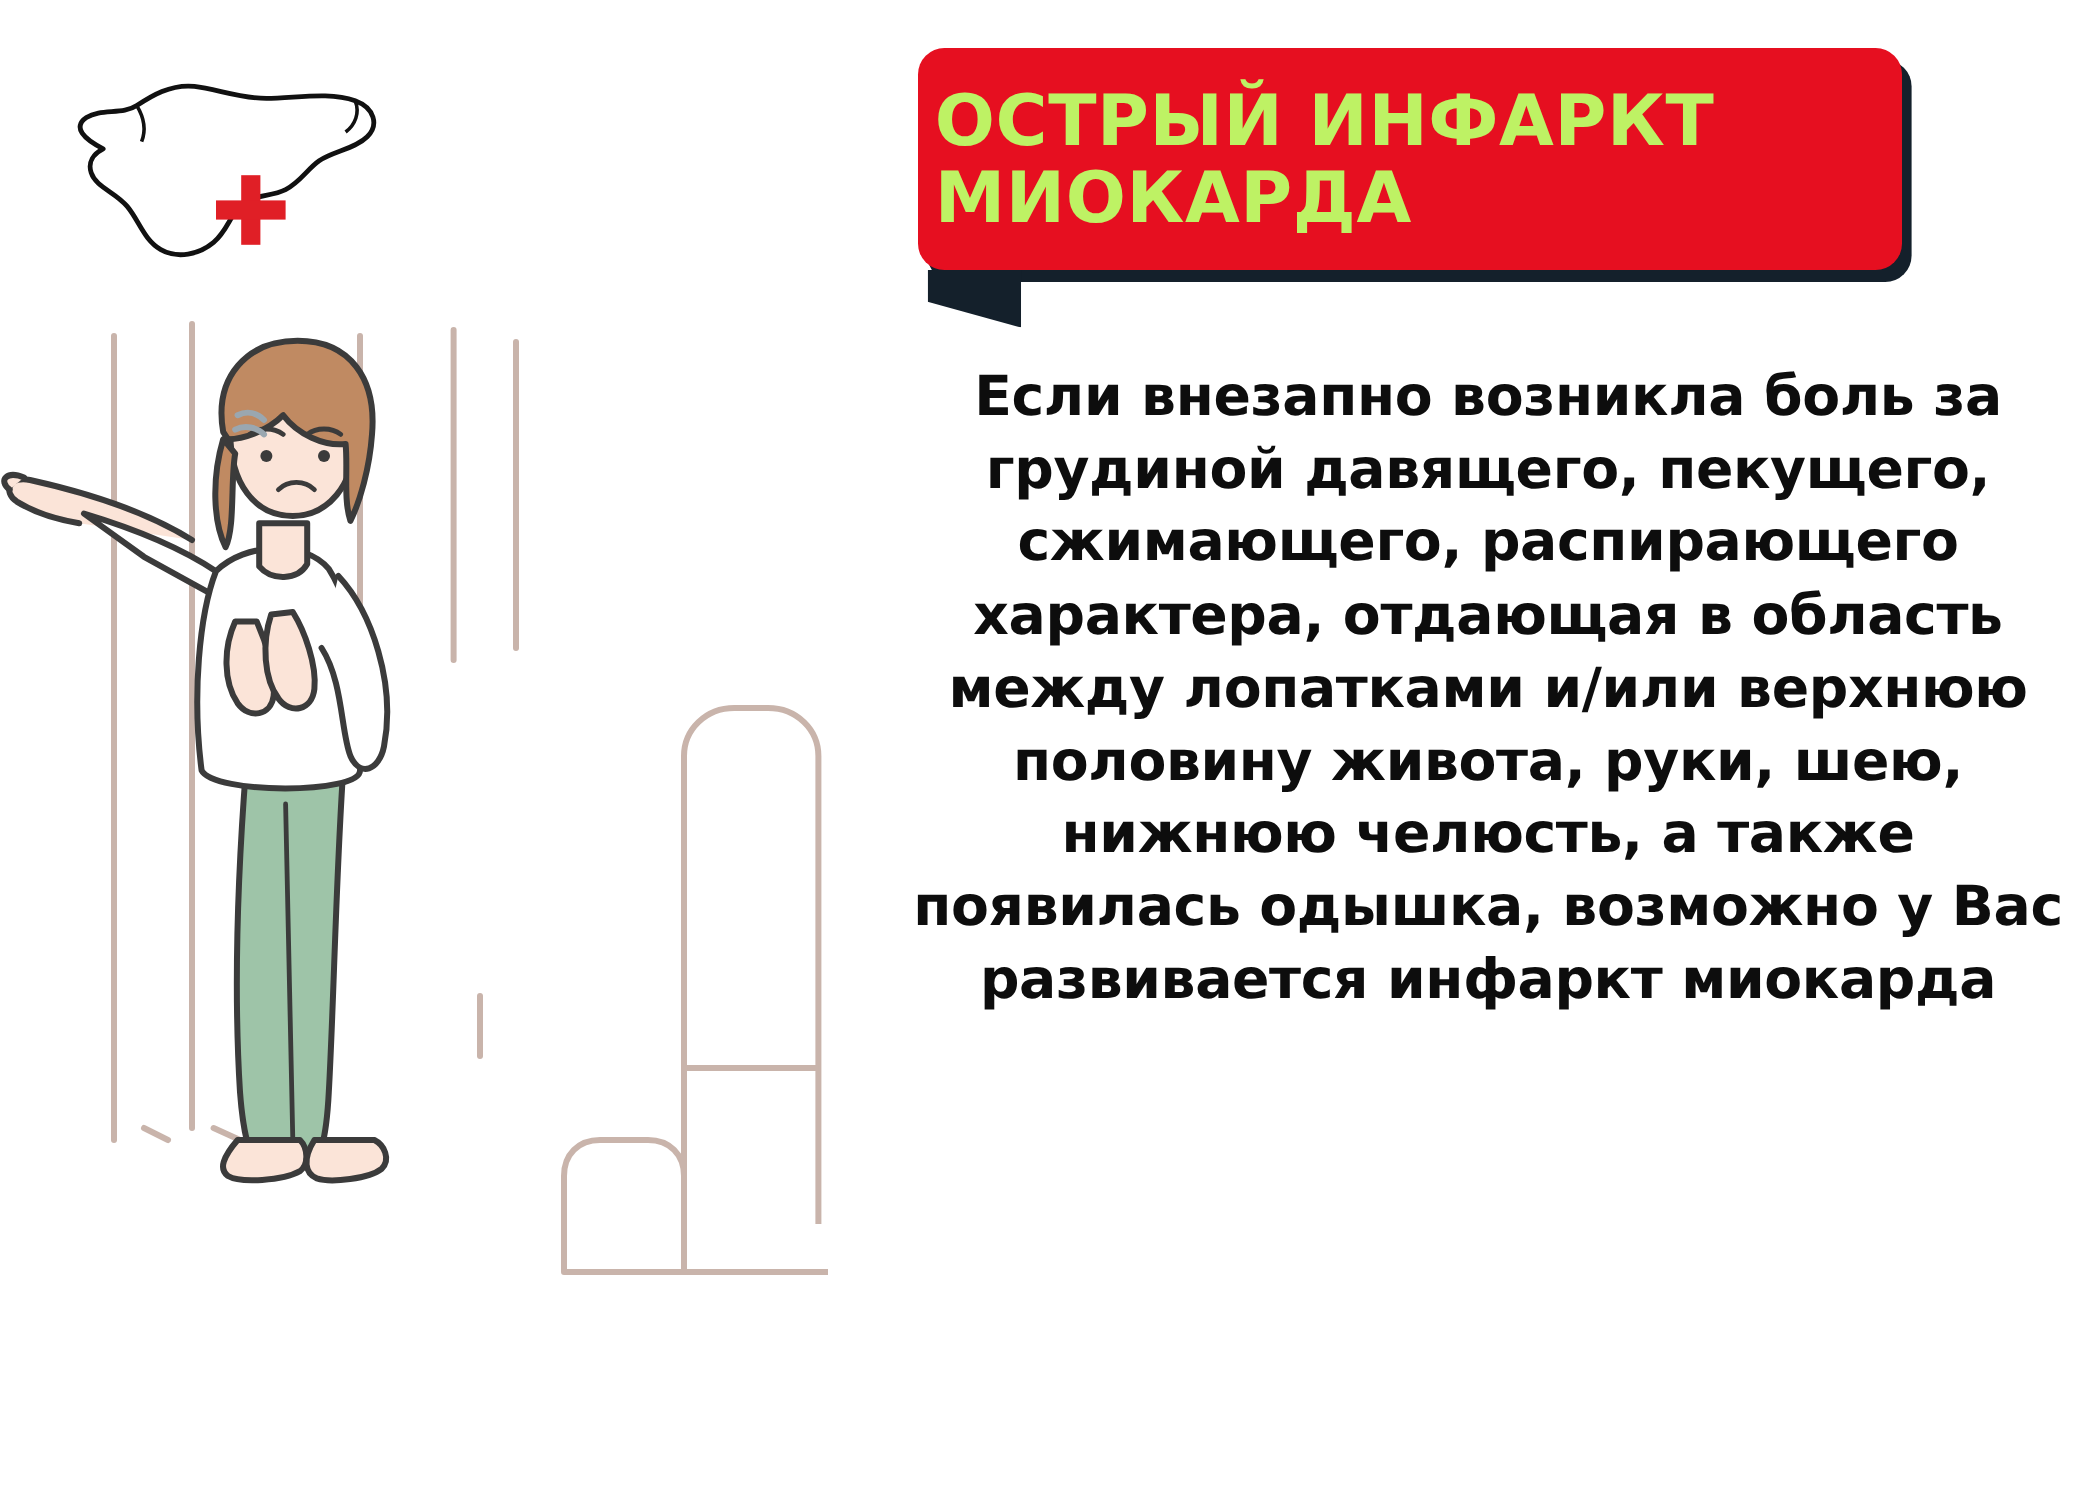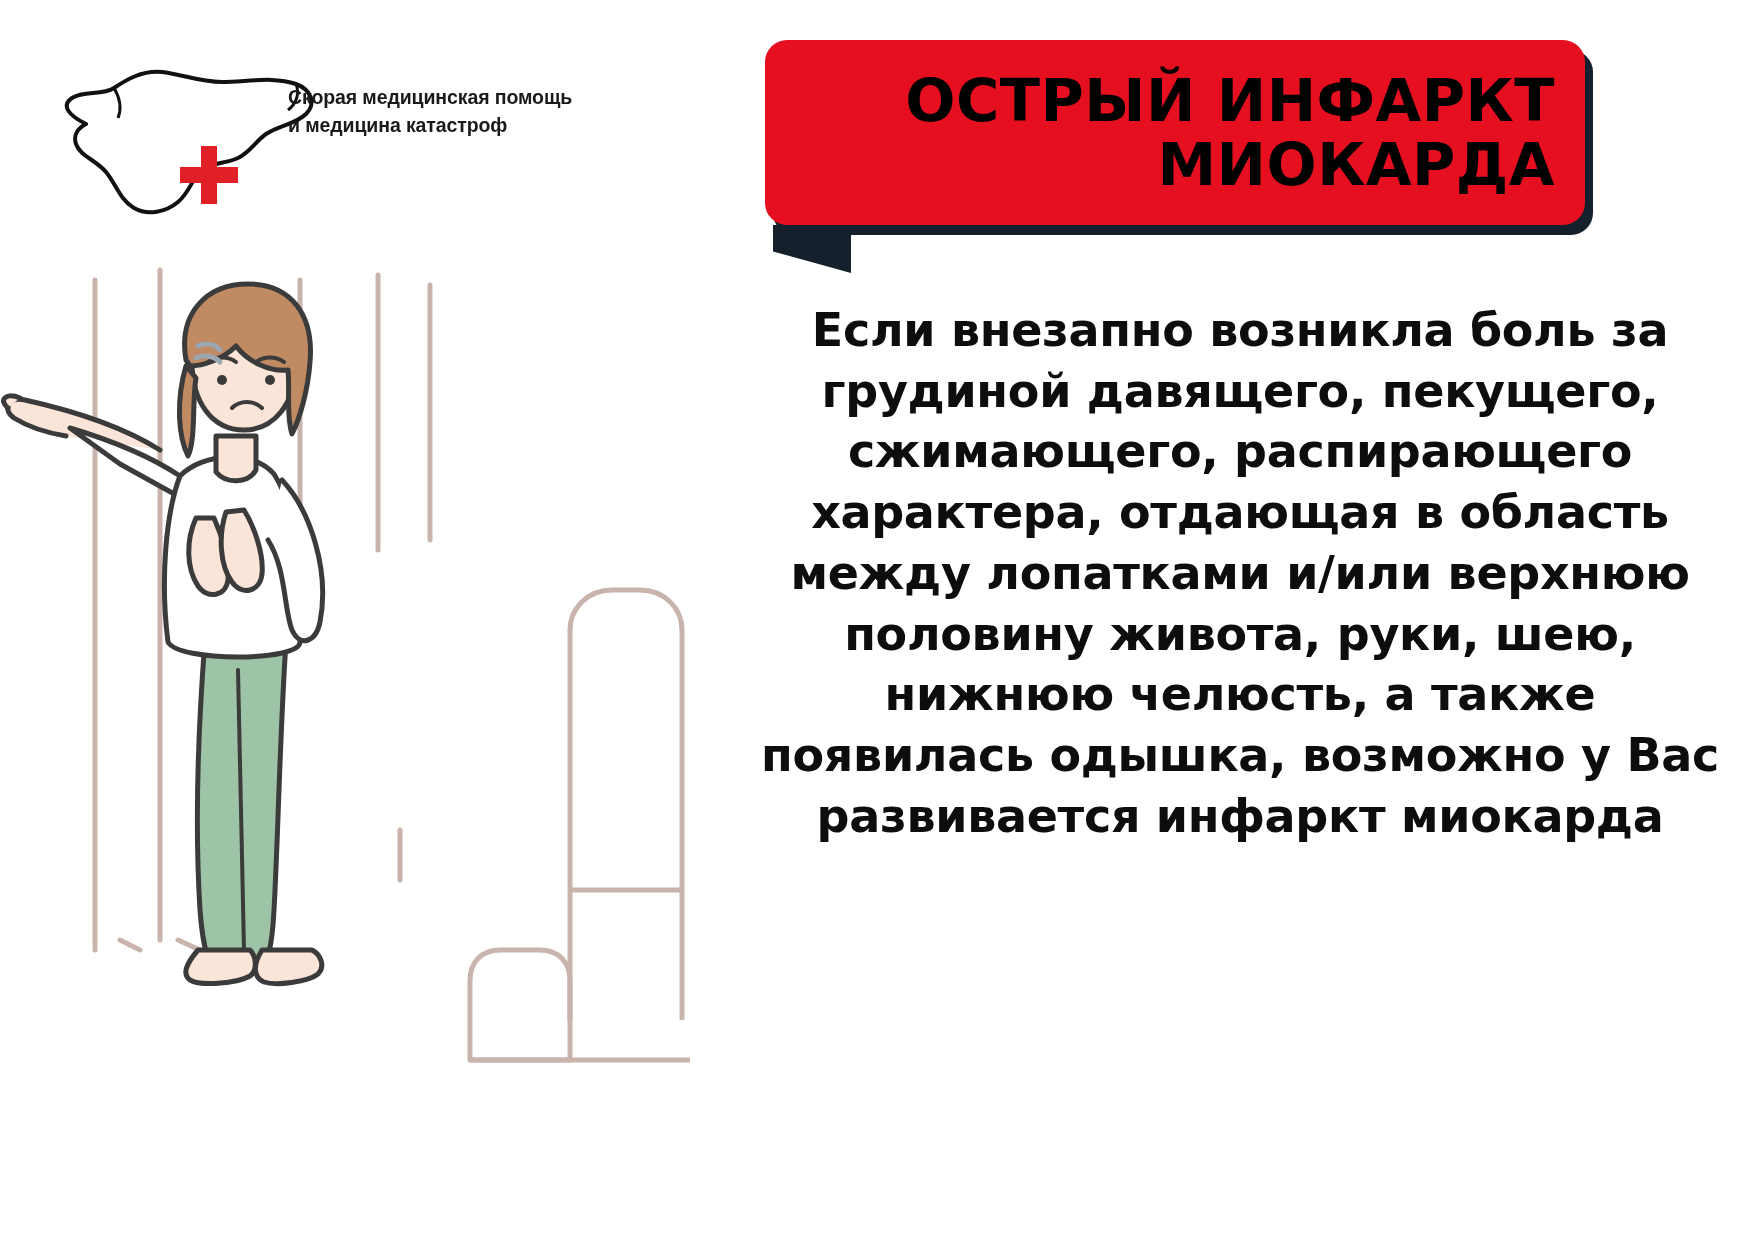--- a/index.html
+++ b/index.html
@@ -112,28 +112,28 @@
     position: absolute;
     left: 8px;
     top: 185px;
     width: 78px;
     height: 48px;
     background: #14202b;
     clip-path: polygon(0 0, 100% 0, 100% 100%, 0 55%);
     border-bottom-left-radius: 10px;
   }
   .banner-title {
-    color: #000000;
+    color: #bef264;
     font-family: "DejaVu Sans", sans-serif;
     font-weight: bold;
     font-size: 59px;
     line-height: 1.08;
-    text-align: right;
+    text-align: left;
     letter-spacing: 0.5px;
-    padding: 0 30px;
+    padding: 0 14px;
     text-transform: uppercase;
   }
 
   .body-text {
     position: absolute;
     left: 0px;
     top: 300px;
     width: 990px;
     text-align: center;
     font-family: "DejaVu Sans", sans-serif;
@@ -150,24 +150,20 @@
 <div class="logo-block">
   <svg class="logo-map" viewBox="0 0 300 190">
     <path d="M36 78 C20 70, 10 60, 22 52 C34 44, 52 50, 64 42 C76 34, 92 24, 112 26 C130 28, 150 36, 172 36
              C196 36, 224 30, 246 38 C262 44, 266 58, 256 68 C246 78, 228 80, 216 88
              C206 95, 200 106, 188 112 C176 118, 162 116, 152 124 C142 132, 140 146, 128 156
              C116 166, 98 170, 84 162 C70 154, 66 138, 56 126 C46 114, 30 110, 26 98 C23 89, 28 82, 36 78 Z" fill="none" stroke="#111111" stroke-width="4" stroke-linejoin="round"></path>
     <path d="M64 42 C70 52, 72 62, 68 72" fill="none" stroke="#111111" stroke-width="3"></path>
     <path d="M246 38 C250 48, 246 58, 238 64" fill="none" stroke="#111111" stroke-width="3"></path>
   </svg>
   <div class="logo-cross"></div>
-  <div class="logo-text">
-    <div>Скорая медицинская помощь</div>
-    <div>и медицина катастроф</div>
-  </div>
 </div>
 
 <svg class="illustration" viewBox="0 0 760 990">
   <g stroke="#c9b4ab" stroke-width="5" fill="none" stroke-linecap="round">
 
     <path d="M95 30 L95 700"></path>
     <path d="M160 20 L160 690"></path>
     <path d="M300 30 L300 350"></path>
     <path d="M378 25 L378 300"></path>
     <path d="M430 35 L430 290"></path>

